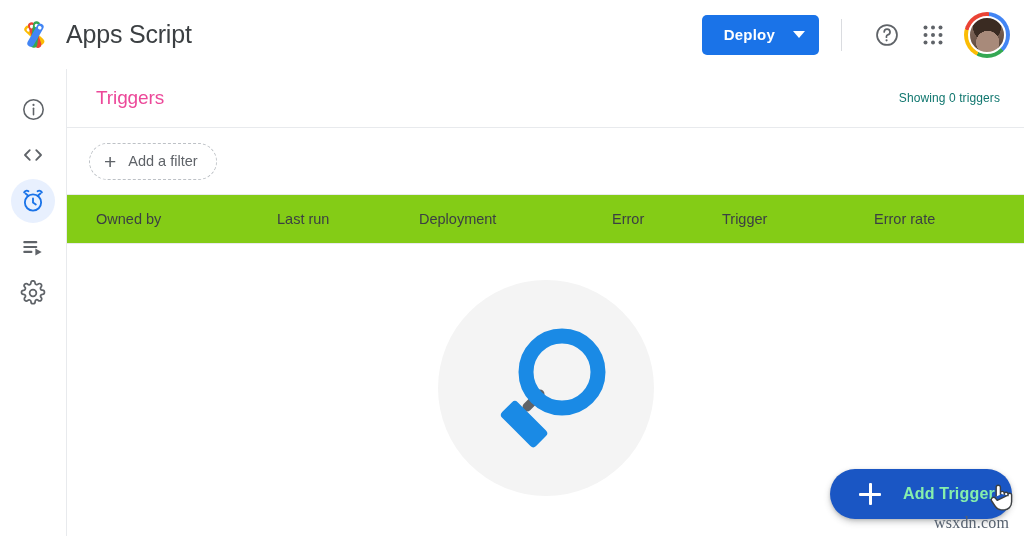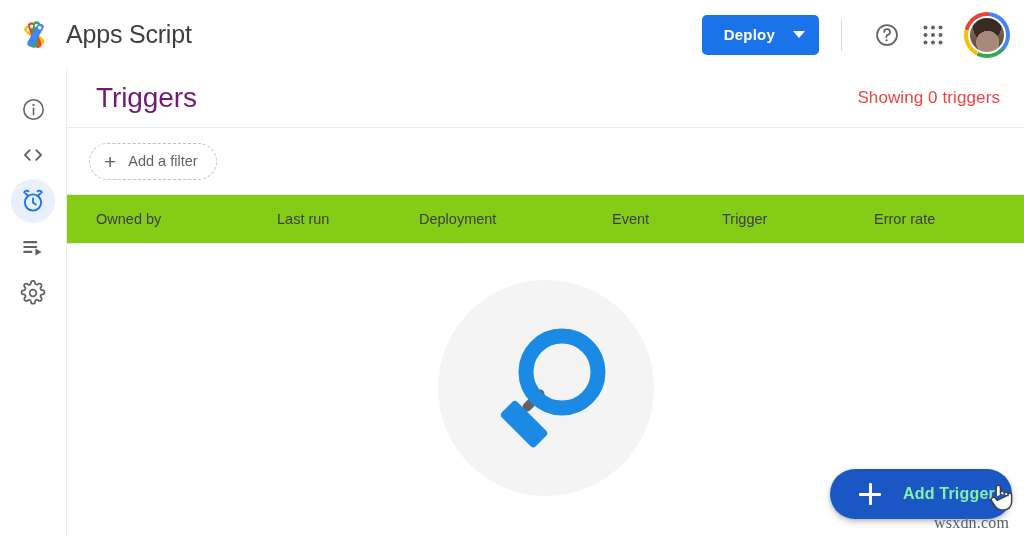--- a/index.html
+++ b/index.html
@@ -75,23 +75,23 @@
     color:#5f6368; cursor:pointer; margin-bottom:2px;
   }
   .rail-item.active { background:#e8f0fe; color:#1a73e8; }
 
   
   .main { position:absolute; left:67px; top:69px; width:957px; height:467px; background:#fff; }
   .page-head {
     height:59px; display:flex; align-items:center;
     border-bottom:1px solid #e8eaed; padding:0 24px 0 29px;
   }
-  .page-title { font-size:28px; color:#701a75; font-weight:400; letter-spacing:-.1px; }
+  .page-title { font-size:19px; color:#ec4899; font-weight:400; letter-spacing:-.1px; }
   .showing {
-    margin-left:auto; font-size:17px; color:#ef4444; letter-spacing:.1px;
+    margin-left:auto; font-size:12px; color:#0f766e; letter-spacing:.1px;
   }
   .filter-row { height:66px; display:flex; align-items:center; padding-left:22px; }
   .filter-chip {
     height:37px; border:1px dashed #bdc1c6; border-radius:19px;
     display:flex; align-items:center; gap:12px; padding:0 18px 0 14px;
     color:#5f6368; font-size:14.5px; cursor:pointer; background:#fff;
   }
   .plus-glyph { font-size:21px; line-height:1; color:#5f6368; font-weight:300; }
 
   .table-head {
@@ -268,21 +268,21 @@
       <div class="filter-chip">
         <span class="plus-glyph">+</span>
         <span>Add a filter</span>
       </div>
     </div>
 
     <div class="table-head">
       <span class="th" style="left:29px;">Owned by</span>
       <span class="th" style="left:210px;">Last run</span>
       <span class="th" style="left:352px;">Deployment</span>
-      <span class="th" style="left:545px;">Event</span>
+      <span class="th" style="left:545px;">Error</span>
       <span class="th" style="left:655px;">Trigger</span>
       <span class="th" style="left:807px;">Error rate</span>
     </div>
 
     <div class="empty-state">
       <div class="empty-circle">
         <svg width="170" height="170" viewBox="0 0 170 170">
           <line x1="66" y1="104" x2="79" y2="91" stroke="#5f6368" stroke-width="9" stroke-linecap="round"></line>
           <g transform="rotate(-45 56 114)">
             <rect x="45" y="100" width="22" height="48" rx="4" fill="#1a8ae5"></rect>

